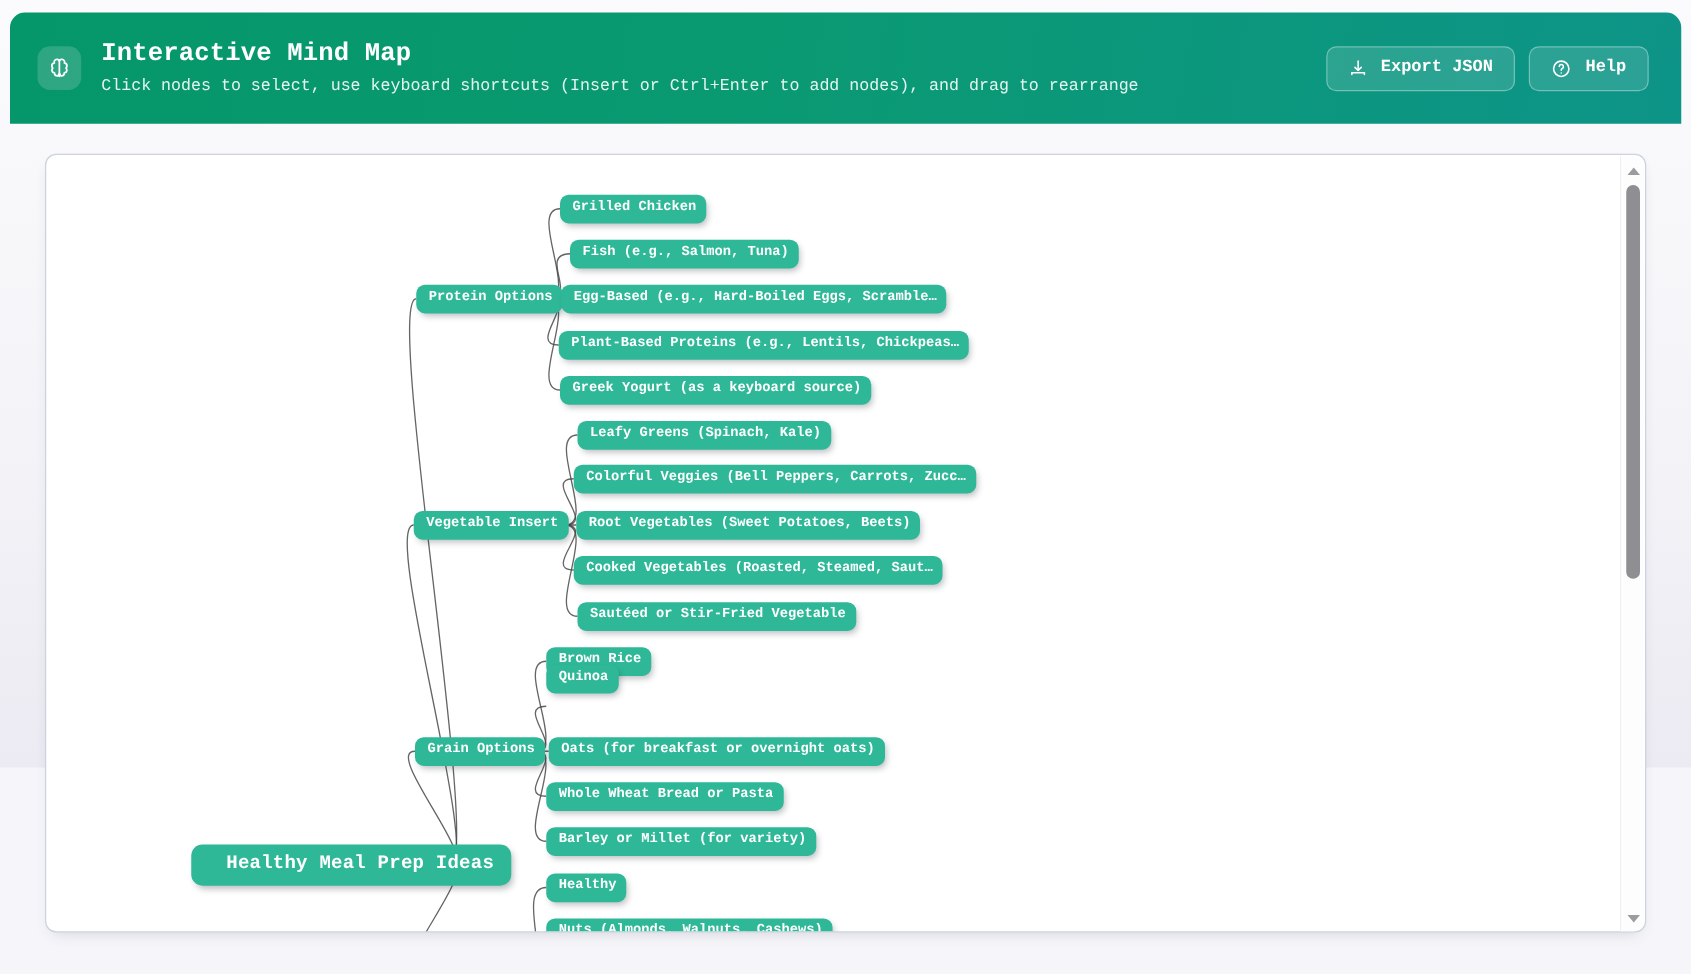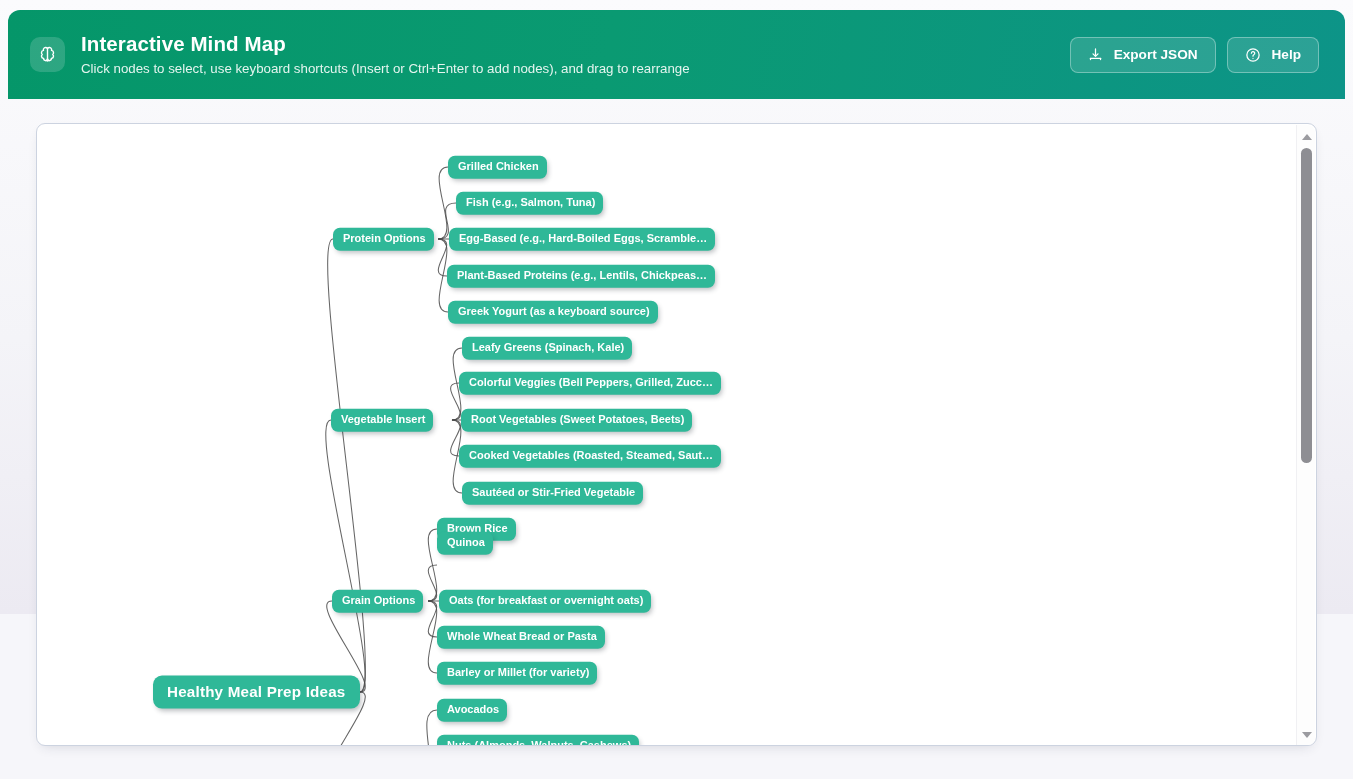--- a/index.html
+++ b/index.html
@@ -8,20 +8,21 @@
     margin: 0; padding: 0;
     width: 1353px; height: 779px;
     overflow: hidden;
     font-family: "Liberation Sans", sans-serif;
     background: #f6f6fa;
   }
   #app {
     position: relative;
     width: 1353px; height: 614px;
     background: linear-gradient(180deg, #fbfbfd 0%, #f4f4f8 55%, #eceaf2 100%);
+    font-family: Liberation Mono, monospace;
   }
 
   
   .header {
     position: absolute;
     left: 8px; top: 10px;
     width: 1337px; height: 89px;
     border-radius: 12px 12px 0 0;
     background: linear-gradient(100deg, #059669 0%, #0a9a72 45%, #0d9488 100%);
     display: flex;
@@ -118,21 +119,21 @@
     font-size: 11px;
     font-weight: bold;
     line-height: 1.05;
     white-space: nowrap;
     box-shadow: 2px 3px 5px -1px rgba(30,40,50,0.30);
     cursor: pointer;
     user-select: none;
   }
   .node.root {
     font-size: 15.2px;
-    padding: 8px 14px 9px 14px;
+    padding: 8px 14px 9px 28px;
     border-radius: 9px;
     letter-spacing: .2px;
   }
 
   
   .vscroll {
     position: absolute;
     right: 1px; top: 1px;
     width: 19px; height: 621px;
     background: #fdfdfd;
@@ -241,31 +242,31 @@
       <div id="nodes">
           <div class="node root" style="left: 116px; top: 568px;">Healthy Meal Prep Ideas</div>
           <div class="node" style="left: 296px; top: 115px;">Protein Options</div>
           <div class="node" style="left: 411px; top: 43px;">Grilled Chicken</div>
           <div class="node" style="left: 419px; top: 79px;">Fish (e.g., Salmon, Tuna)</div>
           <div class="node" style="left: 412px; top: 115px;">Egg-Based (e.g., Hard-Boiled Eggs, Scramble…</div>
           <div class="node" style="left: 410px; top: 152px;">Plant-Based Proteins (e.g., Lentils, Chickpeas…</div>
           <div class="node" style="left: 411px; top: 188px;">Greek Yogurt (as a keyboard source)</div>
           <div class="node" style="left: 294px; top: 296px;">Vegetable Insert</div>
           <div class="node" style="left: 425px; top: 224px;">Leafy Greens (Spinach, Kale)</div>
-          <div class="node" style="left: 422px; top: 259px;">Colorful Veggies (Bell Peppers, Grilled, Zucc…</div>
+          <div class="node" style="left: 422px; top: 259px;">Colorful Veggies (Bell Peppers, Carrots, Zucc…</div>
           <div class="node" style="left: 424px; top: 296px;">Root Vegetables (Sweet Potatoes, Beets)</div>
           <div class="node" style="left: 422px; top: 332px;">Cooked Vegetables (Roasted, Steamed, Saut…</div>
           <div class="node" style="left: 425px; top: 369px;">Sautéed or Stir-Fried Vegetable</div>
           <div class="node" style="left: 295px; top: 477px;">Grain Options</div>
           <div class="node" style="left: 400px; top: 405px;">Brown Rice</div>
           <div class="node" style="left: 400px; top: 419px;">Quinoa</div>
           <div class="node" style="left: 402px; top: 477px;">Oats (for breakfast or overnight oats)</div>
           <div class="node" style="left: 400px; top: 513px;">Whole Wheat Bread or Pasta</div>
           <div class="node" style="left: 400px; top: 549px;">Barley or Millet (for variety)</div>
-          <div class="node" style="left: 400px; top: 586px;">Avocados</div>
+          <div class="node" style="left: 400px; top: 586px;">Healthy</div>
           <div class="node" style="left: 400px; top: 622px;">Nuts (Almonds, Walnuts, Cashews)</div>
         </div>
     </div>
 
     <div class="vscroll">
       <div class="sb-arrow up">
           <div class="tri"></div>
         </div>
       <div class="sb-thumb" style="top: 23px; height: 315px;"></div>
       <div class="sb-arrow down">

